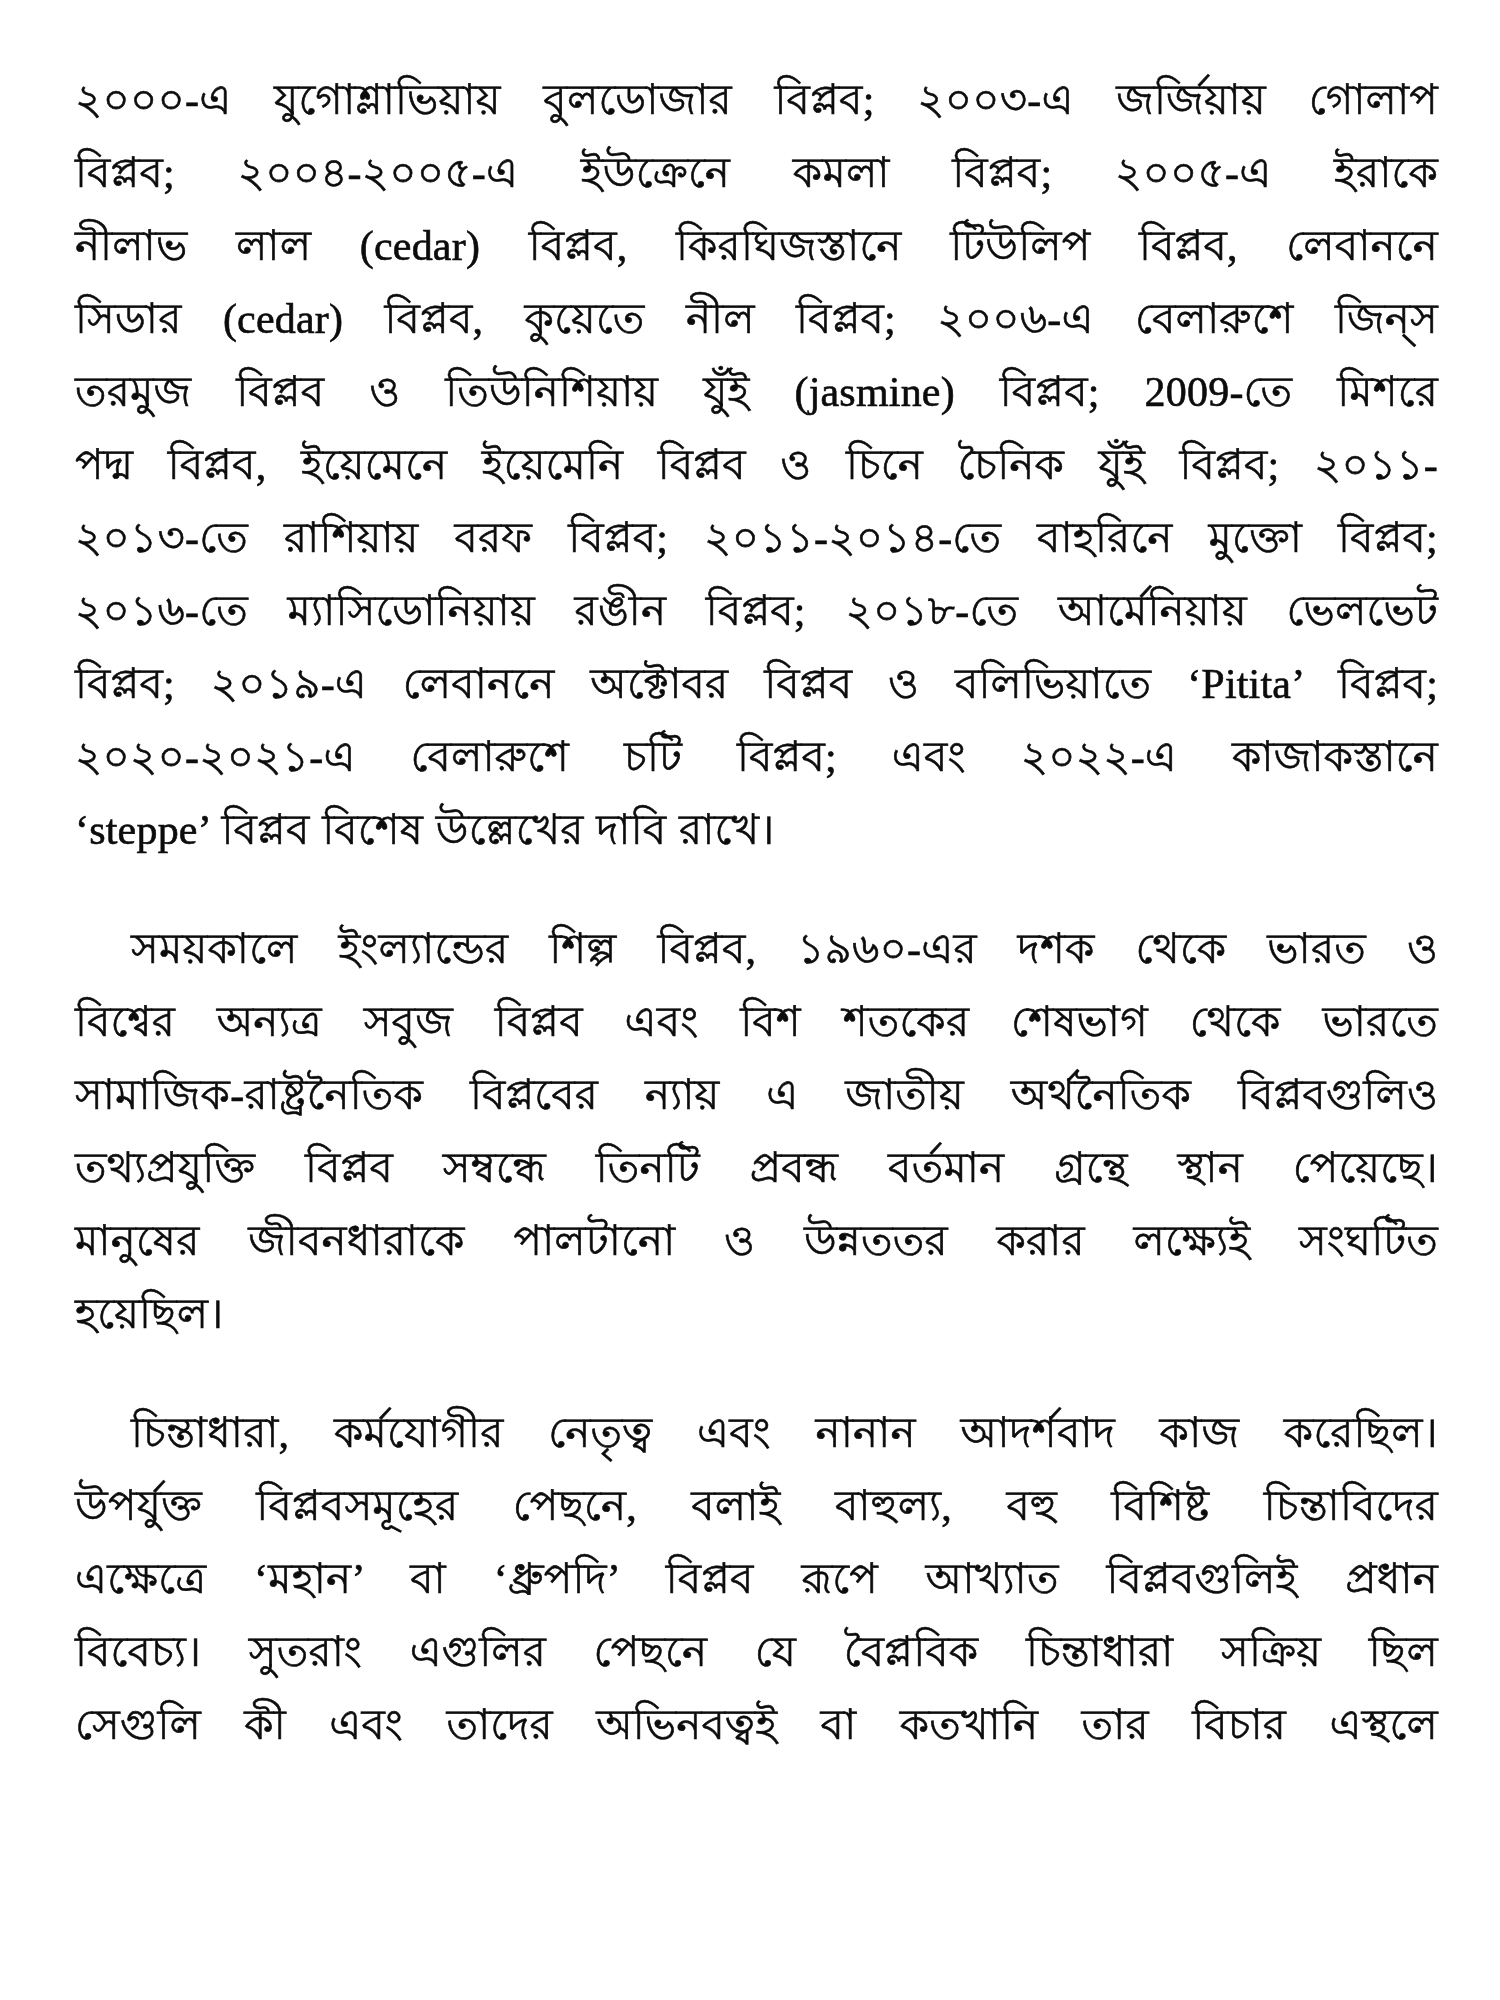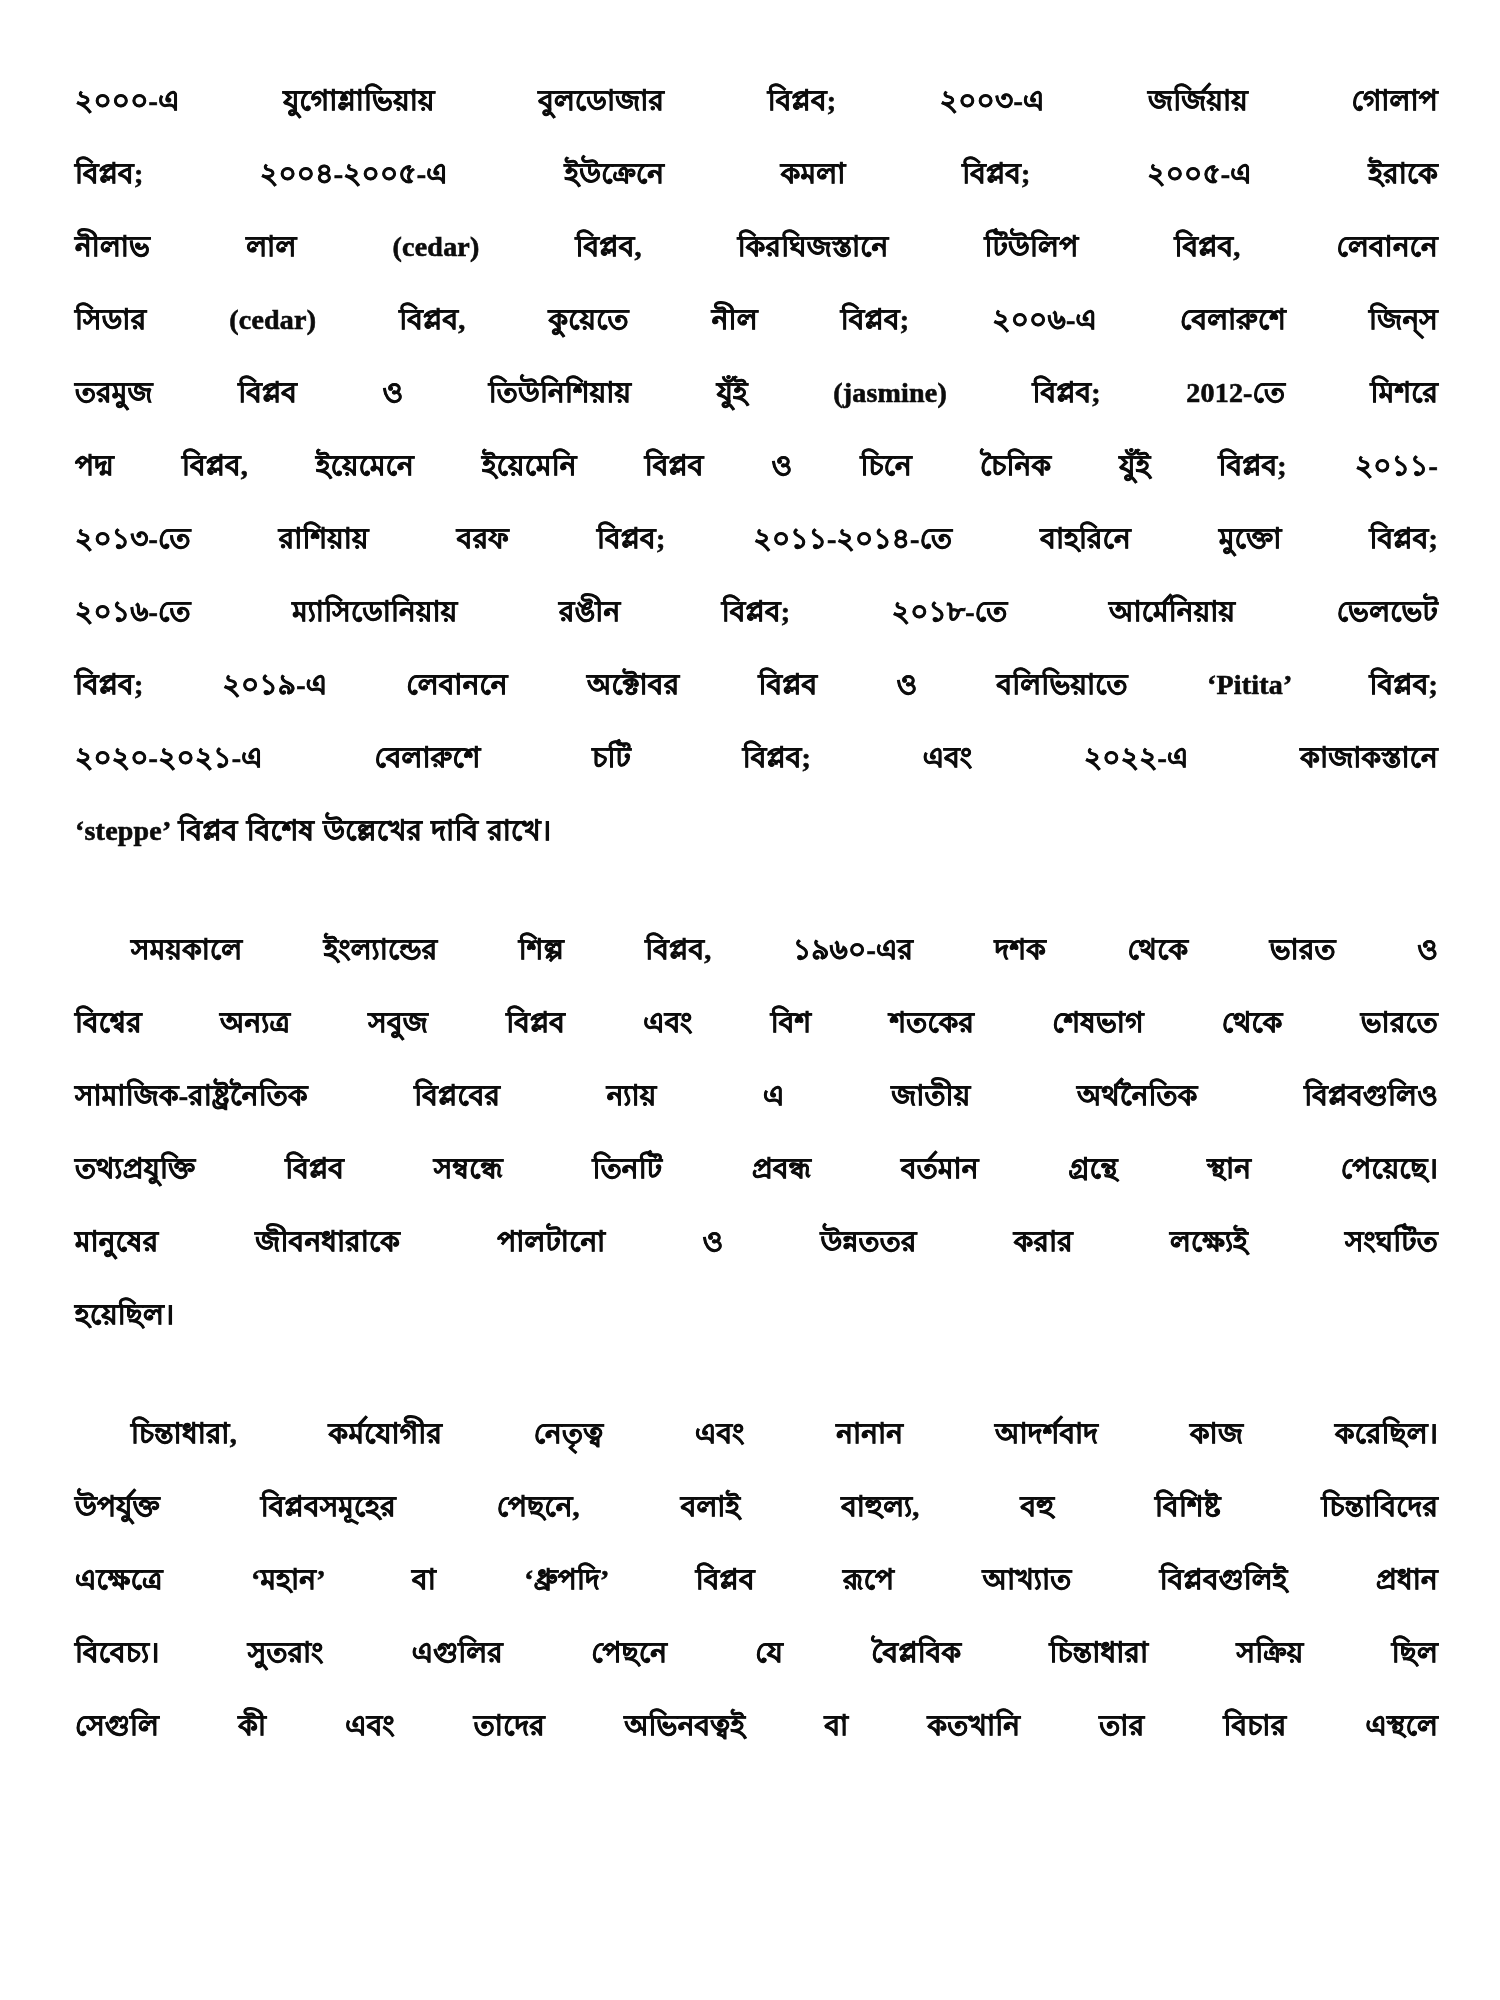--- a/index.html
+++ b/index.html
@@ -25,49 +25,49 @@
   .page-text {
     width: 100%;
   }
   .paragraph {
     margin: 0;
   }
   .paragraph + .paragraph {
     margin-top: 46px;
   }
   .line {
-    font-size: 28px;
+    font-size: 42px;
     line-height: 73px;
     white-space: normal;
     text-align: justify;
     text-align-last: justify;
     letter-spacing: 0.2px;
     word-spacing: 2px;
-    font-weight: 700;
+    font-weight: 400;
     -webkit-text-stroke: 0.6px #0c0c0c;
   }
   .line.final {
     text-align: center;
     text-align-last: left;
   }
   .paragraph.indented .line:first-child {
     text-indent: 56px;
   }
 </style>
 </head>
 <body>
 
 <div class="page">
   <div class="page-text">
       <div class="paragraph">
         <div class="line">২০০০-এ যুগোশ্লাভিয়ায় বুলডোজার বিপ্লব; ২০০৩-এ জর্জিয়ায় গোলাপ</div>
         <div class="line">বিপ্লব; ২০০৪-২০০৫-এ ইউক্রেনে কমলা বিপ্লব; ২০০৫-এ ইরাকে</div>
         <div class="line">নীলাভ লাল (cedar) বিপ্লব, কিরঘিজস্তানে টিউলিপ বিপ্লব, লেবাননে</div>
         <div class="line">সিডার (cedar) বিপ্লব, কুয়েতে নীল বিপ্লব; ২০০৬-এ বেলারুশে জিন্‌স</div>
-        <div class="line">তরমুজ বিপ্লব ও তিউনিশিয়ায় যুঁই (jasmine) বিপ্লব; 2012-তে মিশরে</div>
+        <div class="line">তরমুজ বিপ্লব ও তিউনিশিয়ায় যুঁই (jasmine) বিপ্লব; 2009-তে মিশরে</div>
         <div class="line">পদ্ম বিপ্লব, ইয়েমেনে ইয়েমেনি বিপ্লব ও চিনে চৈনিক যুঁই বিপ্লব; ২০১১-</div>
         <div class="line">২০১৩-তে রাশিয়ায় বরফ বিপ্লব; ২০১১-২০১৪-তে বাহরিনে মুক্তো বিপ্লব;</div>
         <div class="line">২০১৬-তে ম্যাসিডোনিয়ায় রঙীন বিপ্লব; ২০১৮-তে আর্মেনিয়ায় ভেলভেট</div>
         <div class="line">বিপ্লব; ২০১৯-এ লেবাননে অক্টোবর বিপ্লব ও বলিভিয়াতে ‘Pitita’ বিপ্লব;</div>
         <div class="line">২০২০-২০২১-এ বেলারুশে চটি বিপ্লব; এবং ২০২২-এ কাজাকস্তানে</div>
         <div class="line final">‘steppe’ বিপ্লব বিশেষ উল্লেখের দাবি রাখে।</div>
       </div>
       <div class="paragraph indented">
         <div class="line">সময়কালে ইংল্যান্ডের শিল্প বিপ্লব, ১৯৬০-এর দশক থেকে ভারত ও</div>
         <div class="line">বিশ্বের অন্যত্র সবুজ বিপ্লব এবং বিশ শতকের শেষভাগ থেকে ভারতে</div>

